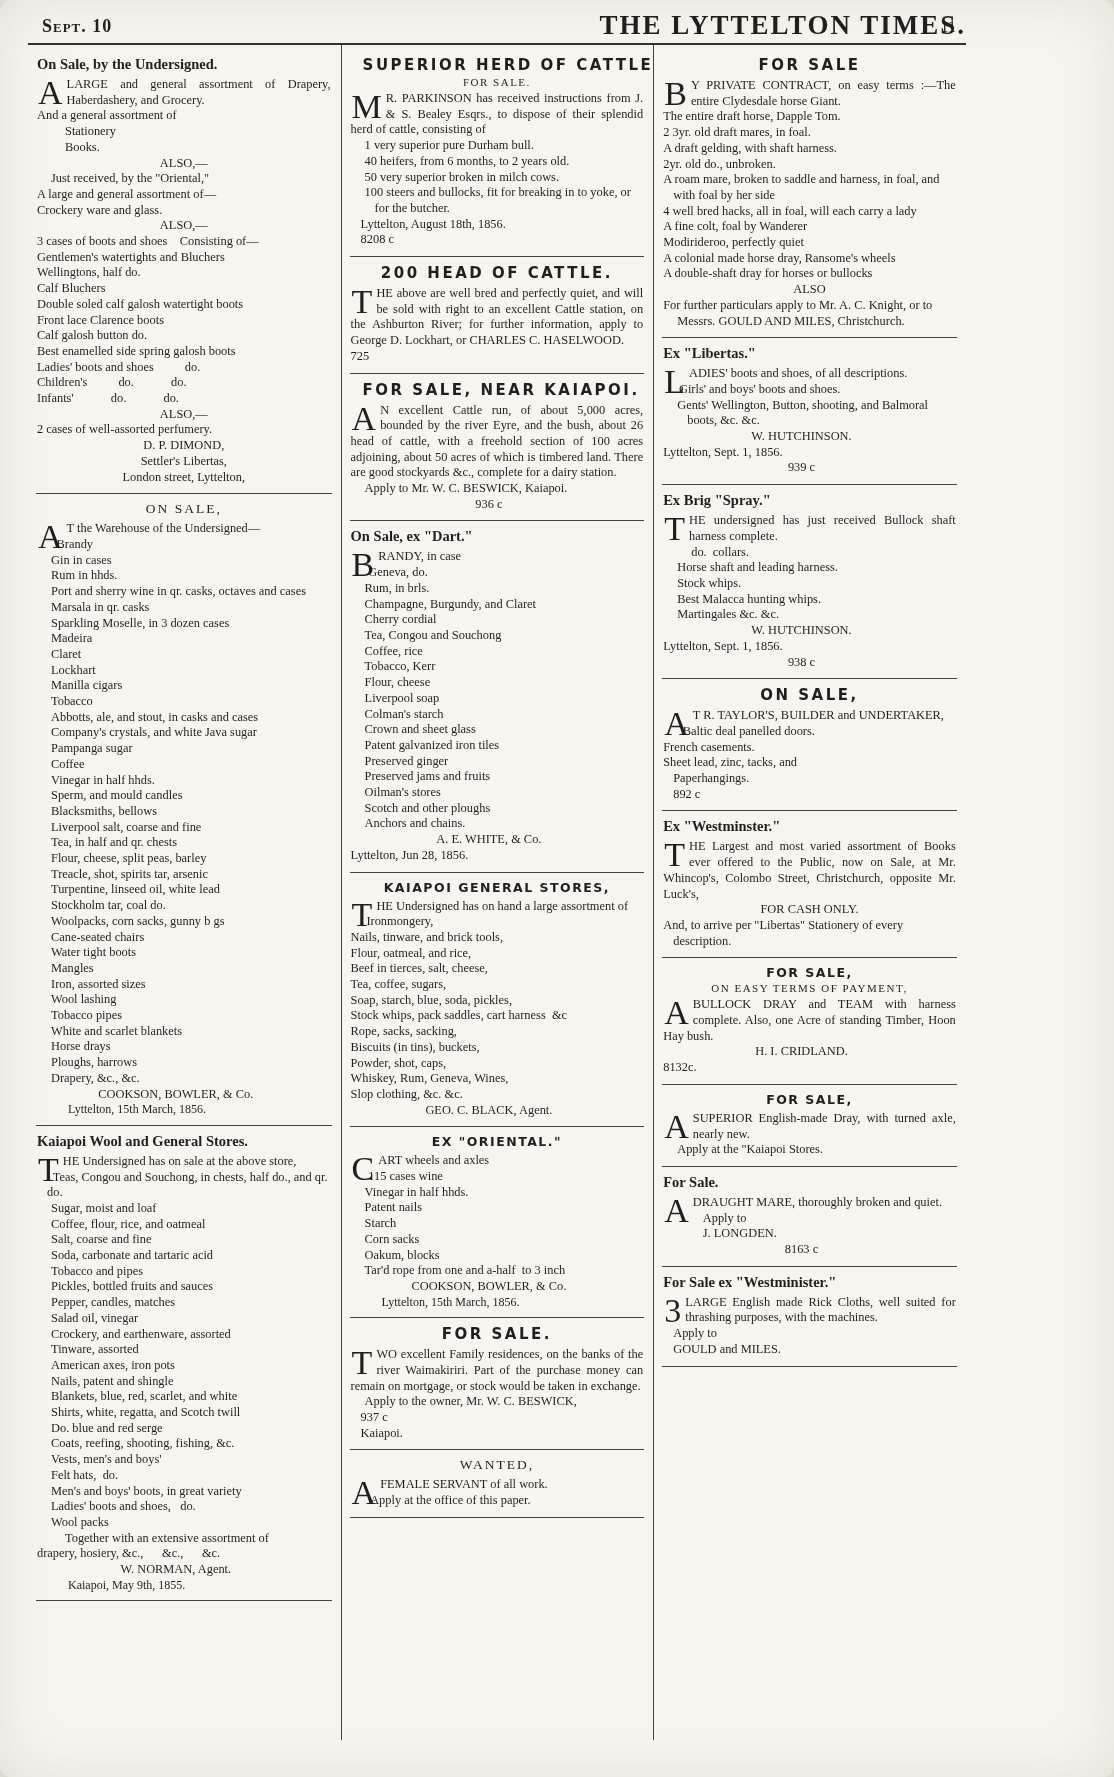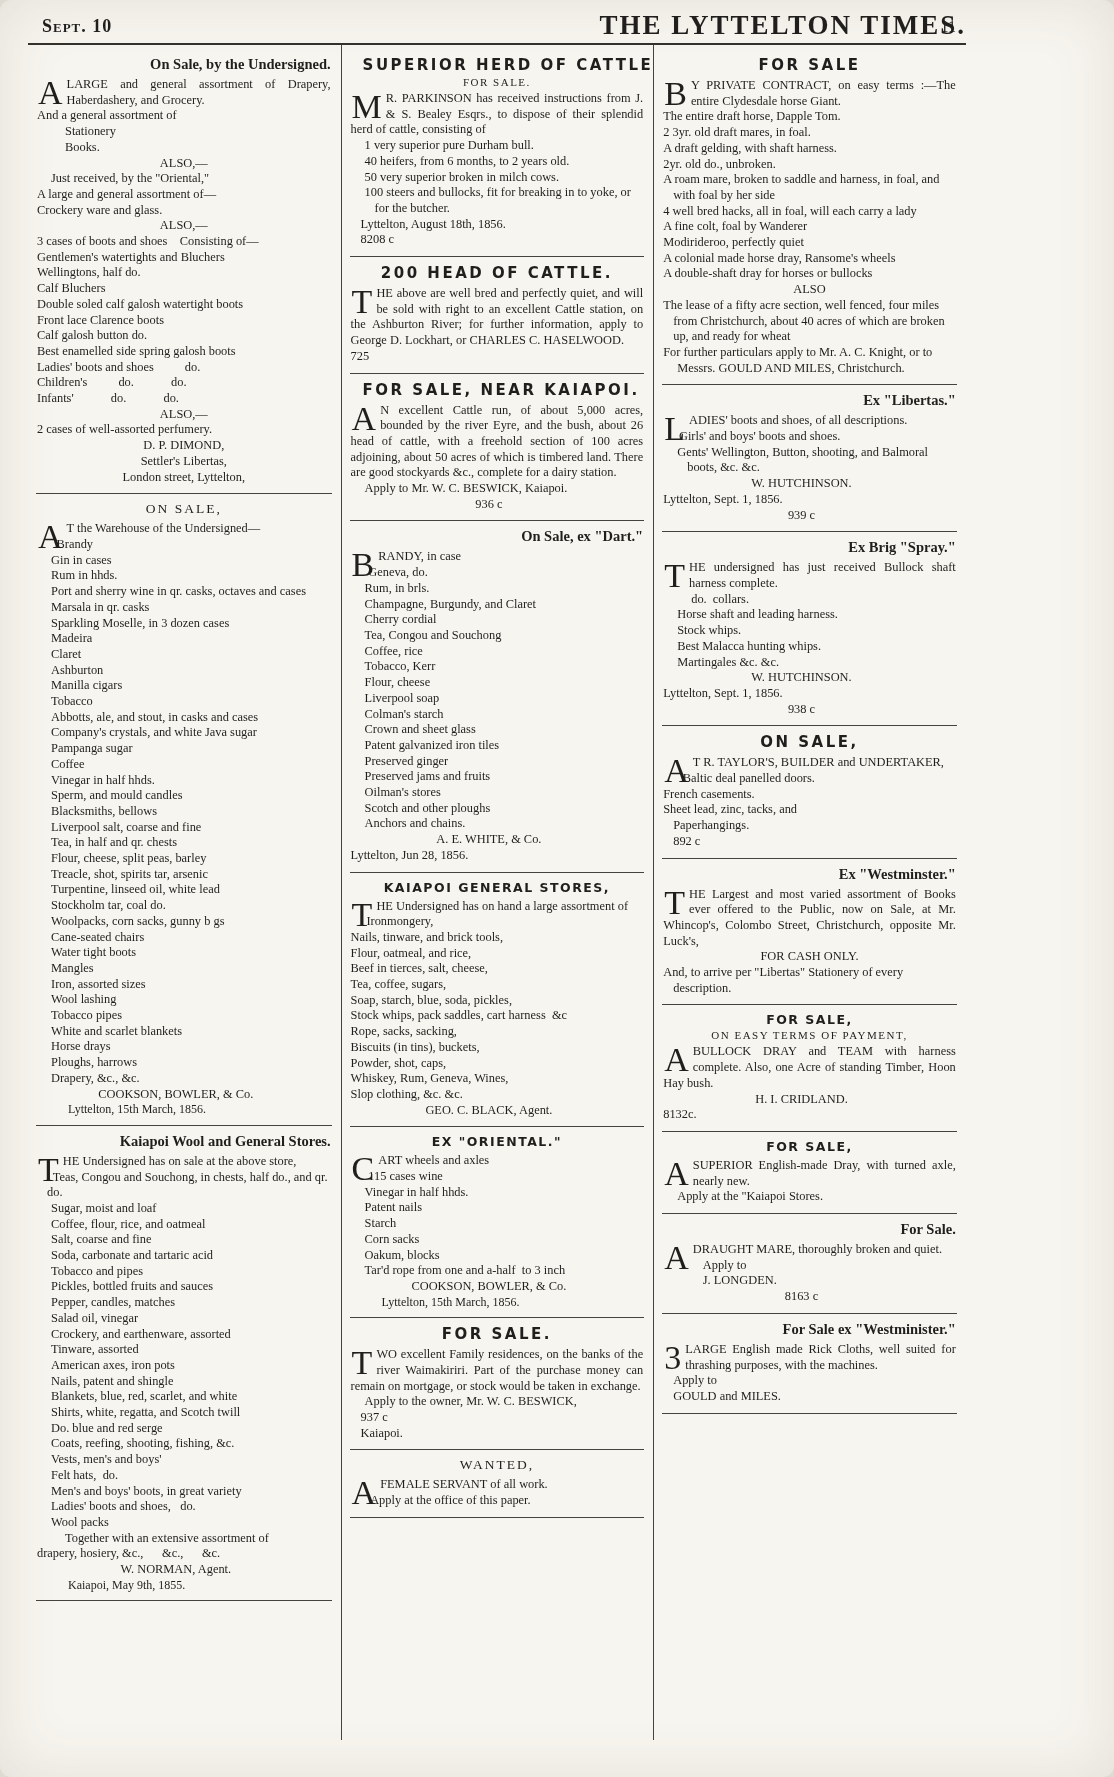--- a/index.html
+++ b/index.html
@@ -15,21 +15,21 @@
                      font-size:27px; font-weight:bold; letter-spacing:2px; }
   .masthead .pageno { font-size:16px; font-weight:normal; }
   .cols { display:flex; min-height:1695px; }
   .col { width:312.6px; padding:4px 9px 0 8px; }
   .col + .col { border-left:1.5px solid #45433d; }
   .ad { border-bottom:1px solid #45433d; padding:5px 1px 8px; }
   .h1 { font-family:"DejaVu Sans","Liberation Sans",sans-serif; font-weight:bold; text-align:center;
         font-size:15px; letter-spacing:2.5px; margin:2px 12px 4px; white-space:nowrap; }
   .h1b { font-family:"DejaVu Sans","Liberation Sans",sans-serif; font-weight:bold; text-align:center;
         font-size:12.5px; letter-spacing:1.5px; margin:2px 0 4px; }
-  .h2 { text-align:right; font-weight:bold; font-size:14.5px; margin:2px 0 4px; }
+  .h2 { text-align:left; font-weight:bold; font-size:14.5px; margin:2px 0 4px; }
   .h3 { text-align:center; font-size:13.5px; letter-spacing:2px; margin:2px 0 4px; }
   .sub { text-align:center; font-size:11px; letter-spacing:1.5px; margin:-2px 0 3px; }
   .para { text-align:justify; font-size:12.4px; line-height:15.7px; }
   .cap { float:left; font-size:34px; line-height:27px; padding:2px 4px 0 1px; }
   .line { font-size:12.4px; line-height:15.7px; white-space:pre-wrap;
           padding-left:10px; text-indent:-10px; }
   .line.in1 { padding-left:24px; }
   .line.in2 { padding-left:38px; }
   .line.sm { font-size:12px; line-height:14.5px;margin-left:31px; }
   .cline { text-align:center; font-size:12.4px; line-height:15.7px; }
@@ -81,21 +81,21 @@
             <div class="h3">ON SALE,</div>
             <div class="para"><span class="cap">A</span><span>T the Warehouse of the Undersigned—</span></div>
             <div class="line in1">Brandy</div>
             <div class="line in1">Gin in cases</div>
             <div class="line in1">Rum in hhds.</div>
             <div class="line in1">Port and sherry wine in qr. casks, octaves and cases</div>
             <div class="line in1">Marsala in qr. casks</div>
             <div class="line in1">Sparkling Moselle, in 3 dozen cases</div>
             <div class="line in1">Madeira</div>
             <div class="line in1">Claret</div>
-            <div class="line in1">Ashburton</div>
+            <div class="line in1">Lockhart</div>
             <div class="line in1">Manilla cigars</div>
             <div class="line in1">Tobacco</div>
             <div class="line in1">Abbotts, ale, and stout, in casks and cases</div>
             <div class="line in1">Company's crystals, and white Java sugar</div>
             <div class="line in1">Pampanga sugar</div>
             <div class="line in1">Coffee</div>
             <div class="line in1">Vinegar in half hhds.</div>
             <div class="line in1">Sperm, and mould candles</div>
             <div class="line in1">Blacksmiths, bellows</div>
             <div class="line in1">Liverpool salt, coarse and fine</div>
@@ -250,21 +250,20 @@
             <div class="line">2 3yr. old draft mares, in foal.</div>
             <div class="line">A draft gelding, with shaft harness.</div>
             <div class="line">2yr. old do., unbroken.</div>
             <div class="line">A roam mare, broken to saddle and harness, in foal, and with foal by her side</div>
             <div class="line">4 well bred hacks, all in foal, will each carry a lady</div>
             <div class="line">A fine colt, foal by Wanderer</div>
             <div class="line">Modirideroo, perfectly quiet</div>
             <div class="line">A colonial made horse dray, Ransome's wheels</div>
             <div class="line">A double-shaft dray for horses or bullocks</div>
             <div class="cline">ALSO</div>
-            <div class="line">The lease of a fifty acre section, well fenced, four miles from Christchurch, about 40 acres of which are broken up, and ready for wheat</div>
             <div class="line">For further particulars apply to Mr. A. C. Knight, or to</div>
             <div class="line in1">Messrs. GOULD AND MILES, Christchurch.</div>
           </section>
           <section class="ad">
             <div class="h2">Ex "Libertas."</div>
             <div class="para"><span class="cap">L</span><span>ADIES' boots and shoes, of all descriptions.</span></div>
             <div class="line in1">Girls' and boys' boots and shoes.</div>
             <div class="line in1">Gents' Wellington, Button, shooting, and Balmoral boots, &amp;c. &amp;c.</div>
             <div class="rline">W. HUTCHINSON.</div>
             <div class="line">Lyttelton, Sept. 1, 1856.</div>

